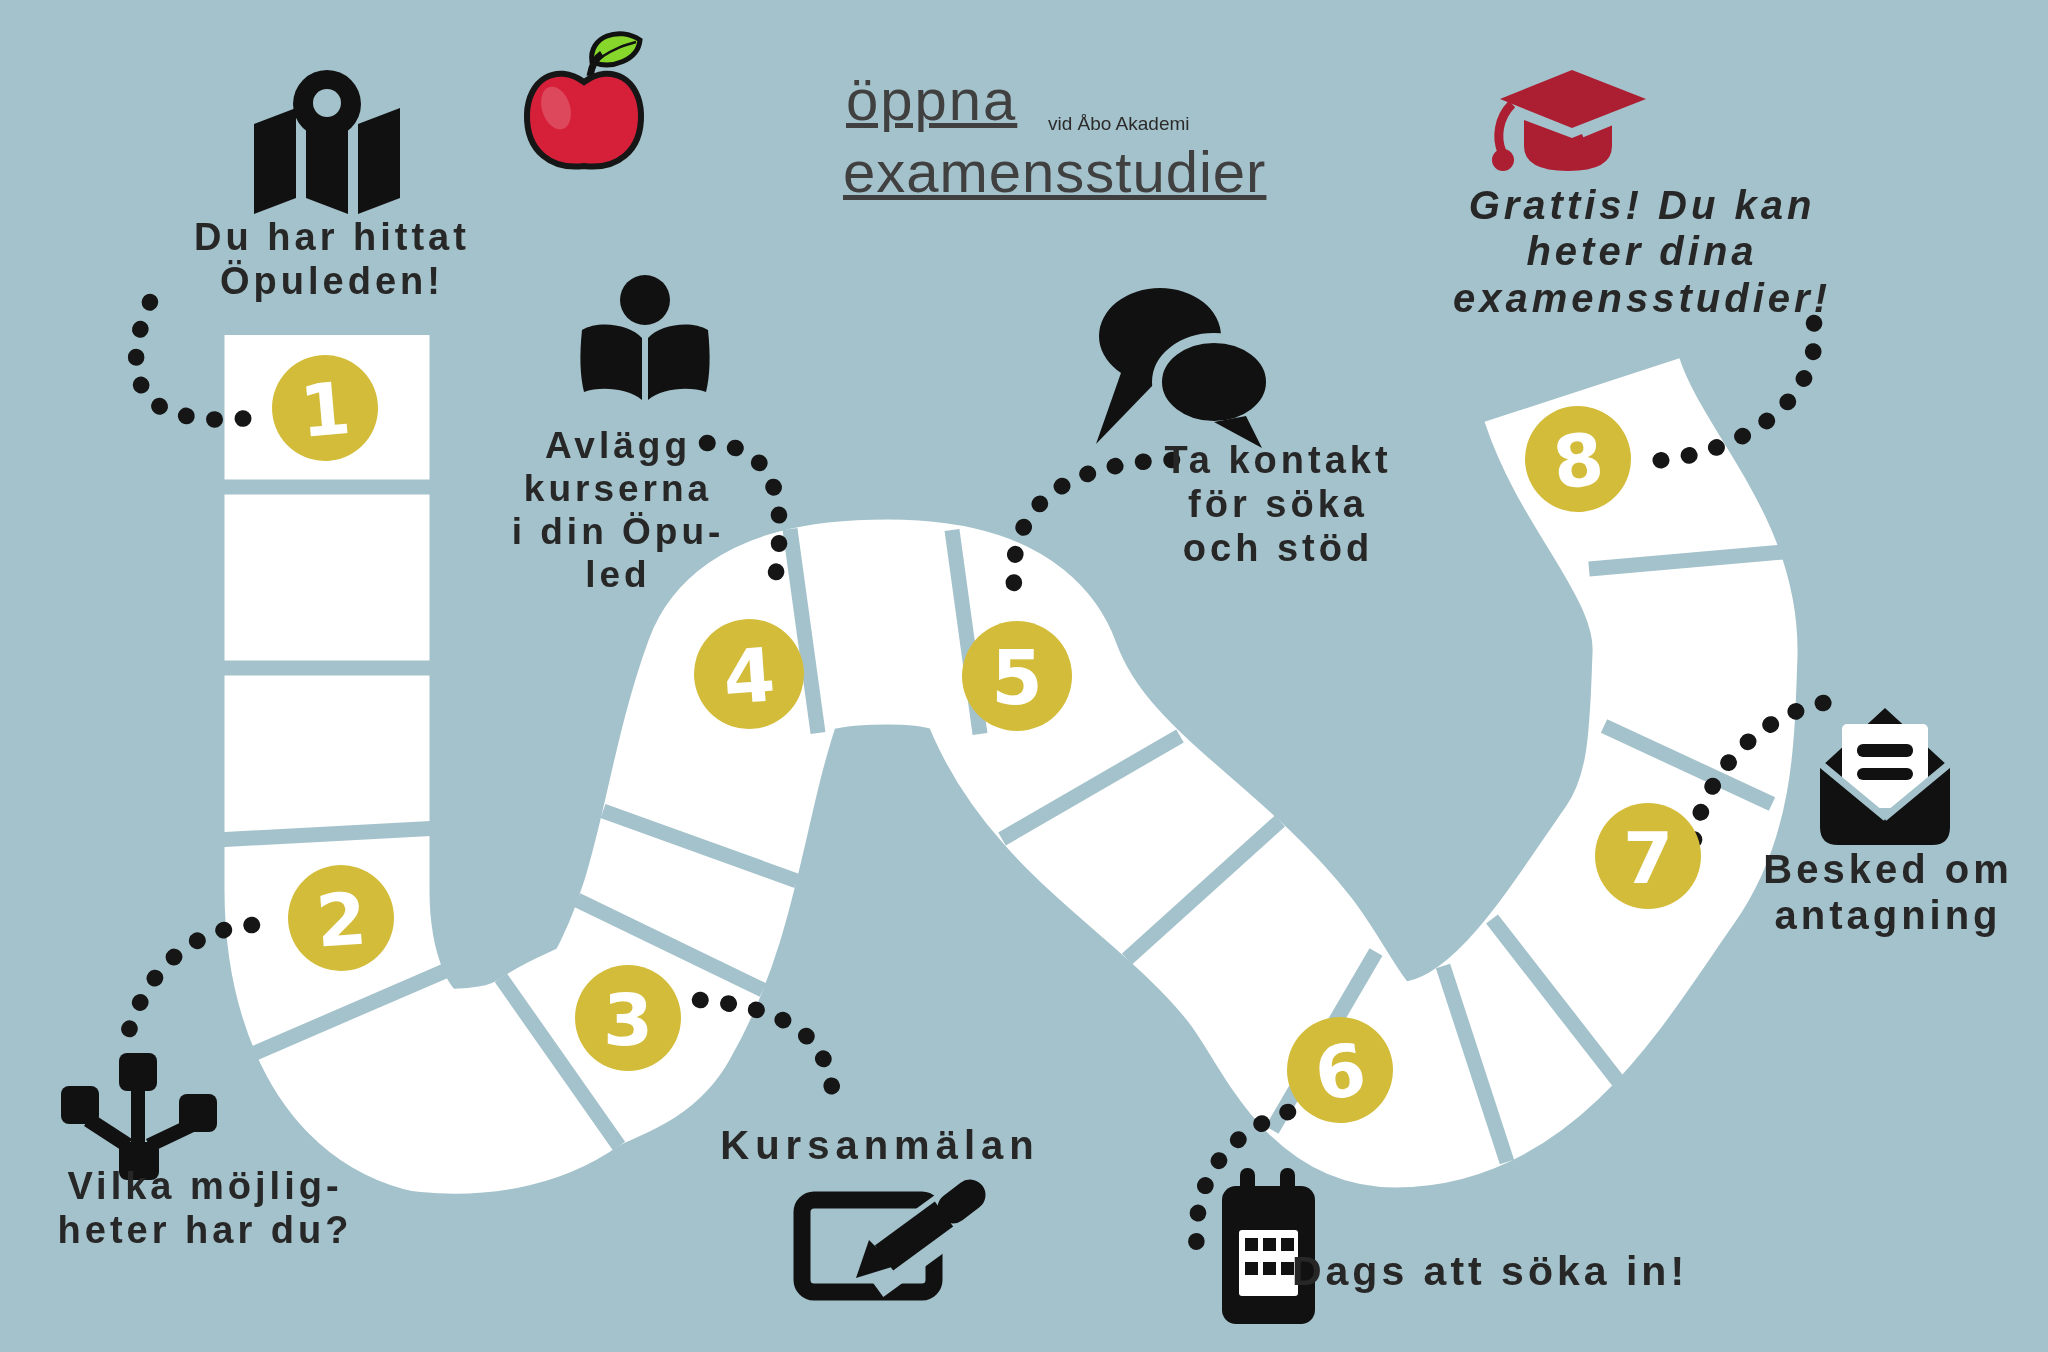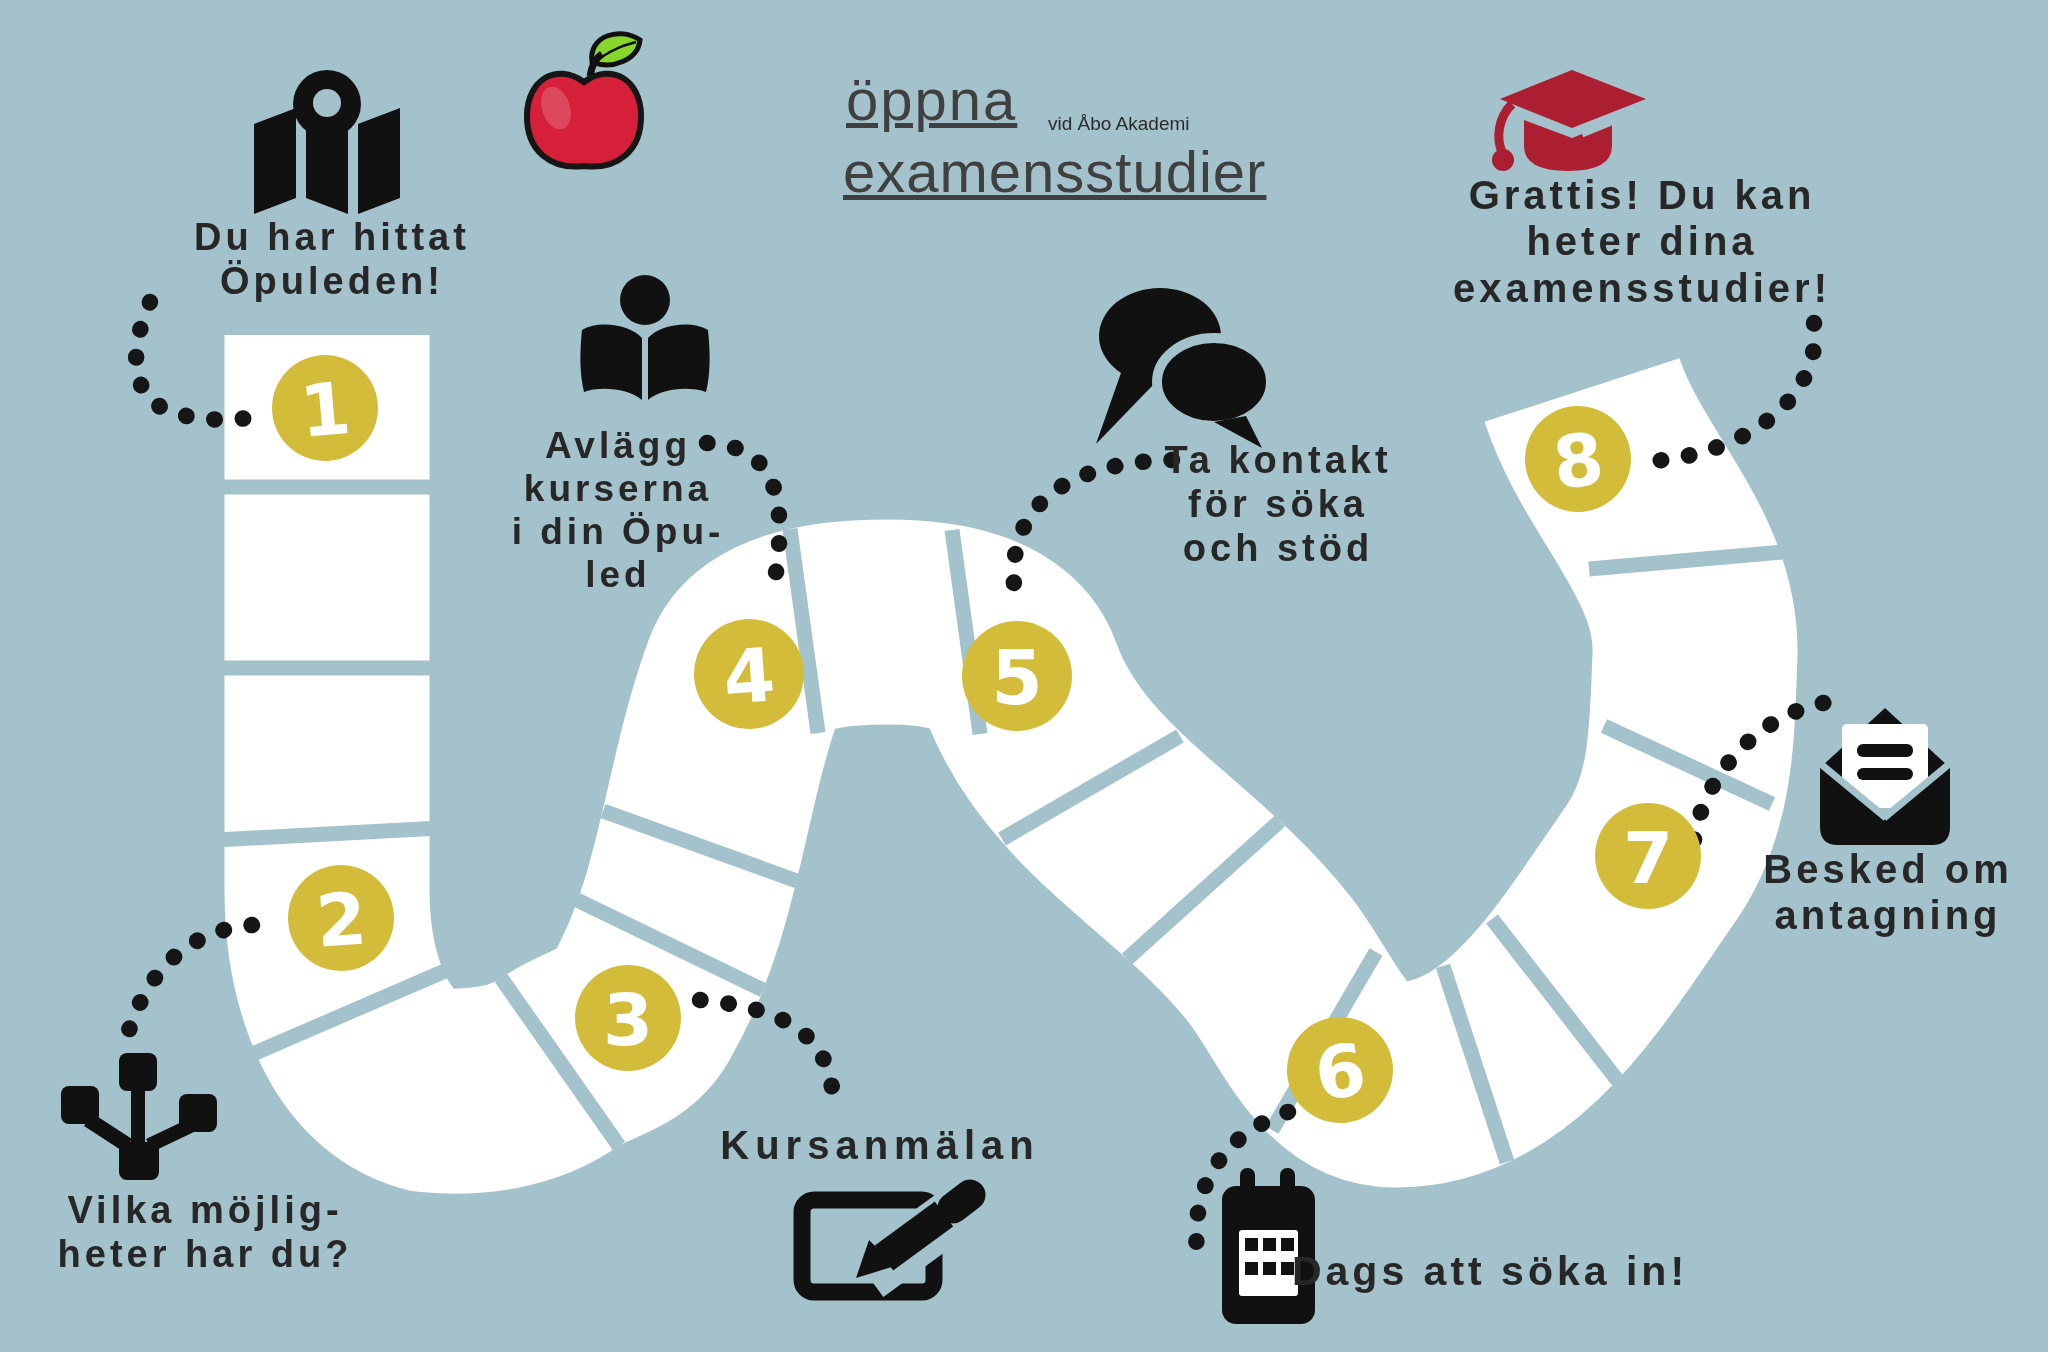--- a/index.html
+++ b/index.html
@@ -182,21 +182,21 @@
 
   <div class="logo-word" style="left:846px; top:66px; font-size:58px; letter-spacing:2px;">öppna</div>
   <div class="logo-sub" style="left:1048px; top:102px; font-size:19px;margin-top:11px;">vid Åbo Akademi</div>
   <div class="logo-word" style="left:843px; top:138px; font-size:58px; letter-spacing:1px;">examensstudier</div>
 
   <div class="label" style="left:332px; top:215px; font-size:38px;">
     <div>Du har hittat</div>
     <div>Öpuleden!</div>
   </div>
 
-  <div class="label" style="left:205px; top:1188px; font-size:38px;">
+  <div class="label" style="left:205px; top:1164px; font-size:38px;">
     <div>Vilka möjlig-</div>
     <div>heter har du?</div>
   </div>
 
   <div class="label" style="left:880px; top:1122px; font-size:40px; letter-spacing:6px;">
     <div>Kursanmälan</div>
   </div>
 
   <div class="label" style="left:618px; top:425px; font-size:37px;">
     <div>Avlägg</div>
@@ -213,19 +213,19 @@
 
   <div class="label" style="left:1490px; top:1248px; font-size:41px;">
     <div>Dags att söka in!</div>
   </div>
 
   <div class="label" style="left:1888px; top:846px; font-size:40px;">
     <div>Besked om</div>
     <div>antagning</div>
   </div>
 
-  <div class="label" style="left:1642px; top:172px; font-size:40px;">
+  <div class="label" style="left:1642px; top:182px; font-size:40px;font-style:italic;">
     <div>Grattis! Du kan</div>
     <div>heter dina</div>
     <div>examensstudier!</div>
   </div>
 
 </div>
 
 </body></html>

